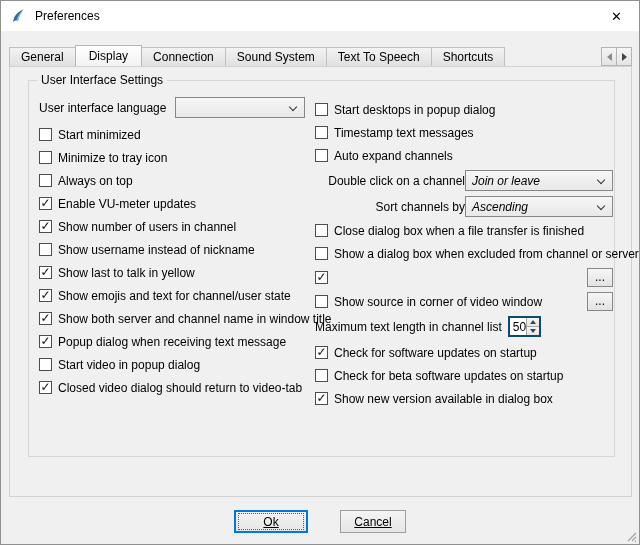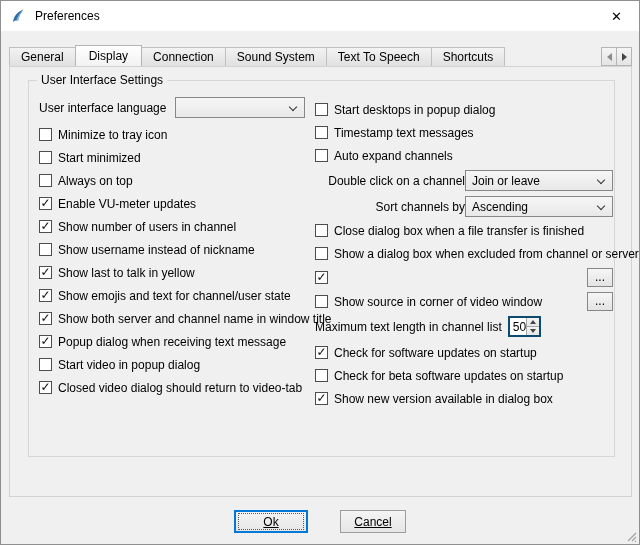--- a/index.html
+++ b/index.html
@@ -41,21 +41,21 @@
   .cb-row { height:17px; margin-bottom:6px; cursor:default; }
   .combo-row { height:21px; margin-bottom:5px; justify-content:flex-end; }
   .more-row { height:19px; margin-bottom:5px; }
   .spin-row { height:21px; margin-bottom:7px; }
   
   .cb { flex:0 0 13px; width:13px; height:13px; background:#fff; border:1px solid #4d4d4d; display:inline-flex; align-items:center; justify-content:center; }
   .cb .check { visibility:hidden; font-size:12px; line-height:1; margin-top:-2px; color:#101010; }
   .cb[data-checked="true"] .check { visibility:visible; }
   .cb-label { margin-left:6px; white-space:nowrap; }
   
-  .combo { height:21px; border:1px solid #878787; background:linear-gradient(#f6f6f6,#e8e8e8); display:flex; align-items:center; padding:0 22px 0 6px; position:relative; white-space:nowrap; }
+  .combo { height:21px; border:1px solid #878787; background:linear-gradient(#f6f6f6,#e8e8e8); display:flex; align-items:center; padding:0 22px 0 6px; position:relative; white-space:nowrap;font-style:italic; }
   .combo.w130 { width:130px; }
   .combo.w148 { width:148px; }
   .chev { position:absolute; right:8px; top:6px; width:6px; height:6px; border-right:1.5px solid #333; border-bottom:1.5px solid #333; transform:rotate(45deg); }
   
   .more-btn { margin-left:auto; width:26px; height:19px; border:1px solid #878787; background:linear-gradient(#f6f6f6,#e3e3e3); display:flex; align-items:flex-start; justify-content:center; font-size:12px; line-height:10px; padding-top:3px; }
   
   .spin { display:inline-flex; height:21px; width:33px; border:2px solid #0c4a6e; background:#fff; margin-left:6px; }
   .spin-value { flex:1; display:flex; align-items:center; padding-left:3px; }
   .spin-arrows { width:13px; display:flex; flex-direction:column; border-left:1px solid #a8a8a8; }
   .spin-btn { flex:1; display:flex; align-items:center; justify-content:center; background:linear-gradient(#f4f4f4,#e6e6e6); }
@@ -125,27 +125,27 @@
           <div class="combo w130">
             <span></span>
             <span class="chev"></span>
           </div>
         </div>
 
         <div class="row cb-row">
           <span class="cb" data-checked="false">
               <span class="check">✓</span>
             </span>
+          <span class="cb-label">Start minimized</span>
+        </div>
+        <div class="row cb-row">
+          <span class="cb" data-checked="false">
+              <span class="check">✓</span>
+            </span>
           <span class="cb-label">Minimize to tray icon</span>
-        </div>
-        <div class="row cb-row">
-          <span class="cb" data-checked="false">
-              <span class="check">✓</span>
-            </span>
-          <span class="cb-label">Start minimized</span>
         </div>
         <div class="row cb-row">
           <span class="cb" data-checked="false">
               <span class="check">✓</span>
             </span>
           <span class="cb-label">Always on top</span>
         </div>
         <div class="row cb-row">
           <span class="cb" data-checked="true">
               <span class="check">✓</span>

